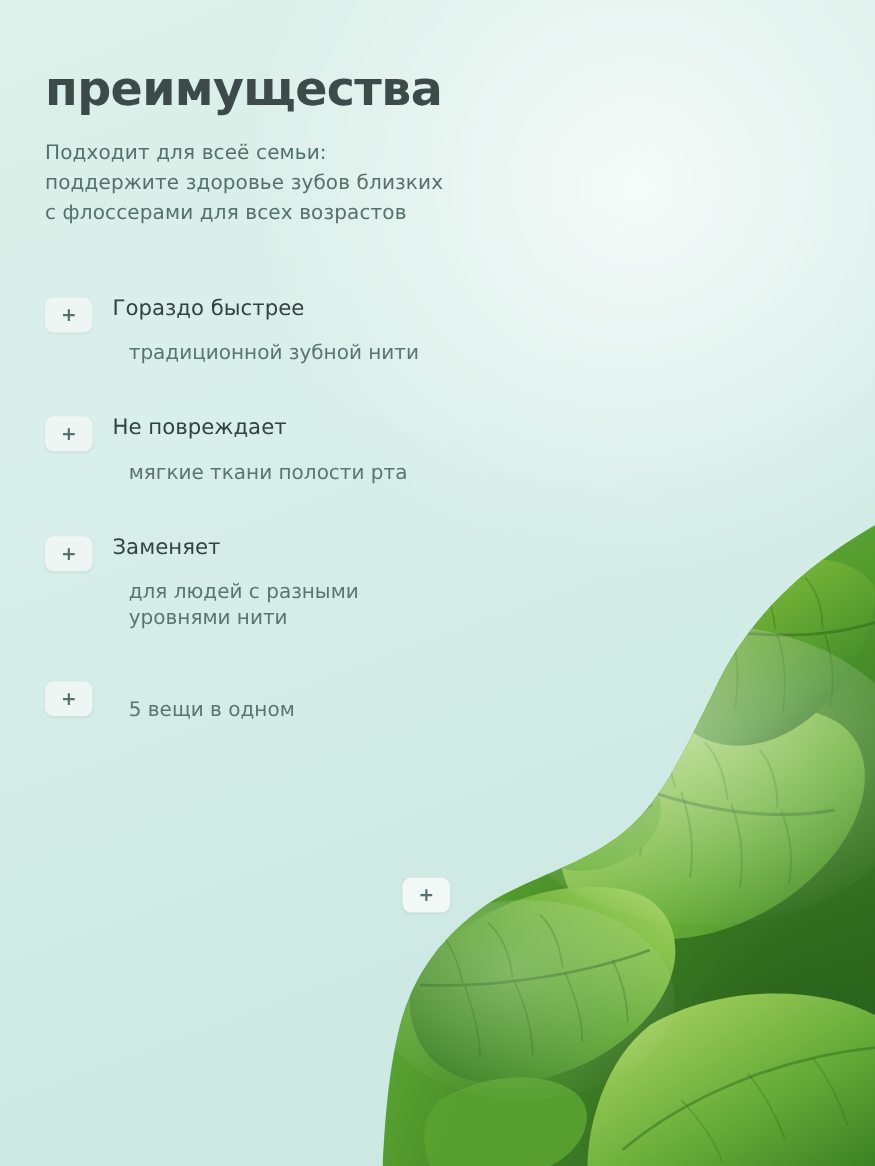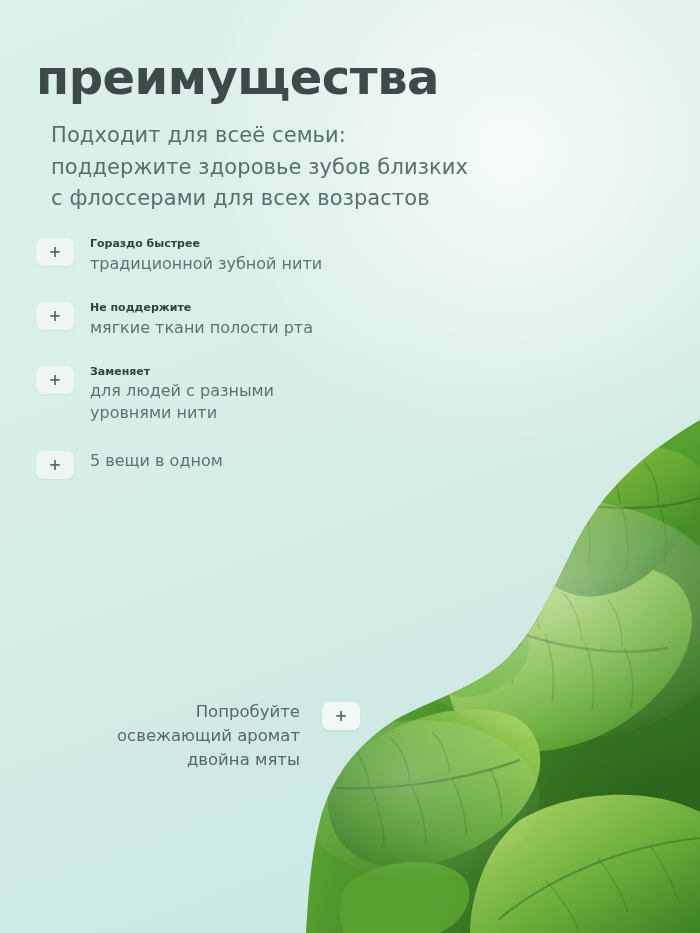--- a/index.html
+++ b/index.html
@@ -45,32 +45,32 @@
   }
 
   
   .header {
     position: absolute;
     left: 36px;
     top: 52px;
     width: 560px;
   }
   .title {
-    font-size: 48px;
+    font-size: 38px;
     font-weight: 700;
     color: #3c4a49;
     letter-spacing: -0.5px;
     line-height: 1.05;
     margin: 0 0 18px 0;
   }
   .subtitle {
-    font-size: 21px;
+    font-size: 16px;
     color: #55706c;
     line-height: 1.5;
-    margin: 15px;
+    margin: 0;
     white-space: pre-line;
     letter-spacing: 0.1px;
   }
 
   
   .benefits {
     position: absolute;
     left: 36px;
     top: 236px;
     width: 470px;
@@ -93,31 +93,31 @@
     align-items: center;
     justify-content: center;
     margin-right: 16px;
     margin-top: 2px;
     box-shadow: 0 1px 2px rgba(80,110,105,0.10);
   }
   .benefit-text {
     padding-top: 1px;
   }
   .benefit-title {
-    font-size: 11px;
-    font-weight: 700;
+    font-size: 17px;
+    font-weight: 400;
     color: #33413f;
     line-height: 1.25;
     margin: 0 0 2px 0;
   }
   .benefit-desc {
     font-size: 16px;
     color: #5a7571;
     line-height: 1.32;
-    margin: 0;
+    margin: 13px;
     white-space: pre-line;
   }
 
   
   .caption {
     position: absolute;
     left: 60px;
     top: 700px;
     width: 240px;
     text-align: right;
@@ -279,21 +279,21 @@
       <div class="plus-badge">+</div>
       <div class="benefit-text">
         <p class="benefit-title">Гораздо быстрее</p>
         <p class="benefit-desc">традиционной зубной нити</p>
       </div>
     </div>
 
     <div class="benefit">
       <div class="plus-badge">+</div>
       <div class="benefit-text">
-        <p class="benefit-title">Не поддержите</p>
+        <p class="benefit-title">Не повреждает</p>
         <p class="benefit-desc">мягкие ткани полости рта</p>
       </div>
     </div>
 
     <div class="benefit">
       <div class="plus-badge">+</div>
       <div class="benefit-text">
         <p class="benefit-title">Заменяет</p>
         <p class="benefit-desc">для людей с разными
 уровнями нити</p>
@@ -302,18 +302,15 @@
 
     <div class="benefit">
       <div class="plus-badge">+</div>
       <div class="benefit-text">
         <p class="benefit-desc">5 вещи в одном</p>
       </div>
     </div>
 
   </div>
 
-  <div class="caption">Попробуйте
-освежающий аромат
-двойна мяты</div>
   <div class="caption-badge">+</div>
 
 </div>
 
 </body></html>

